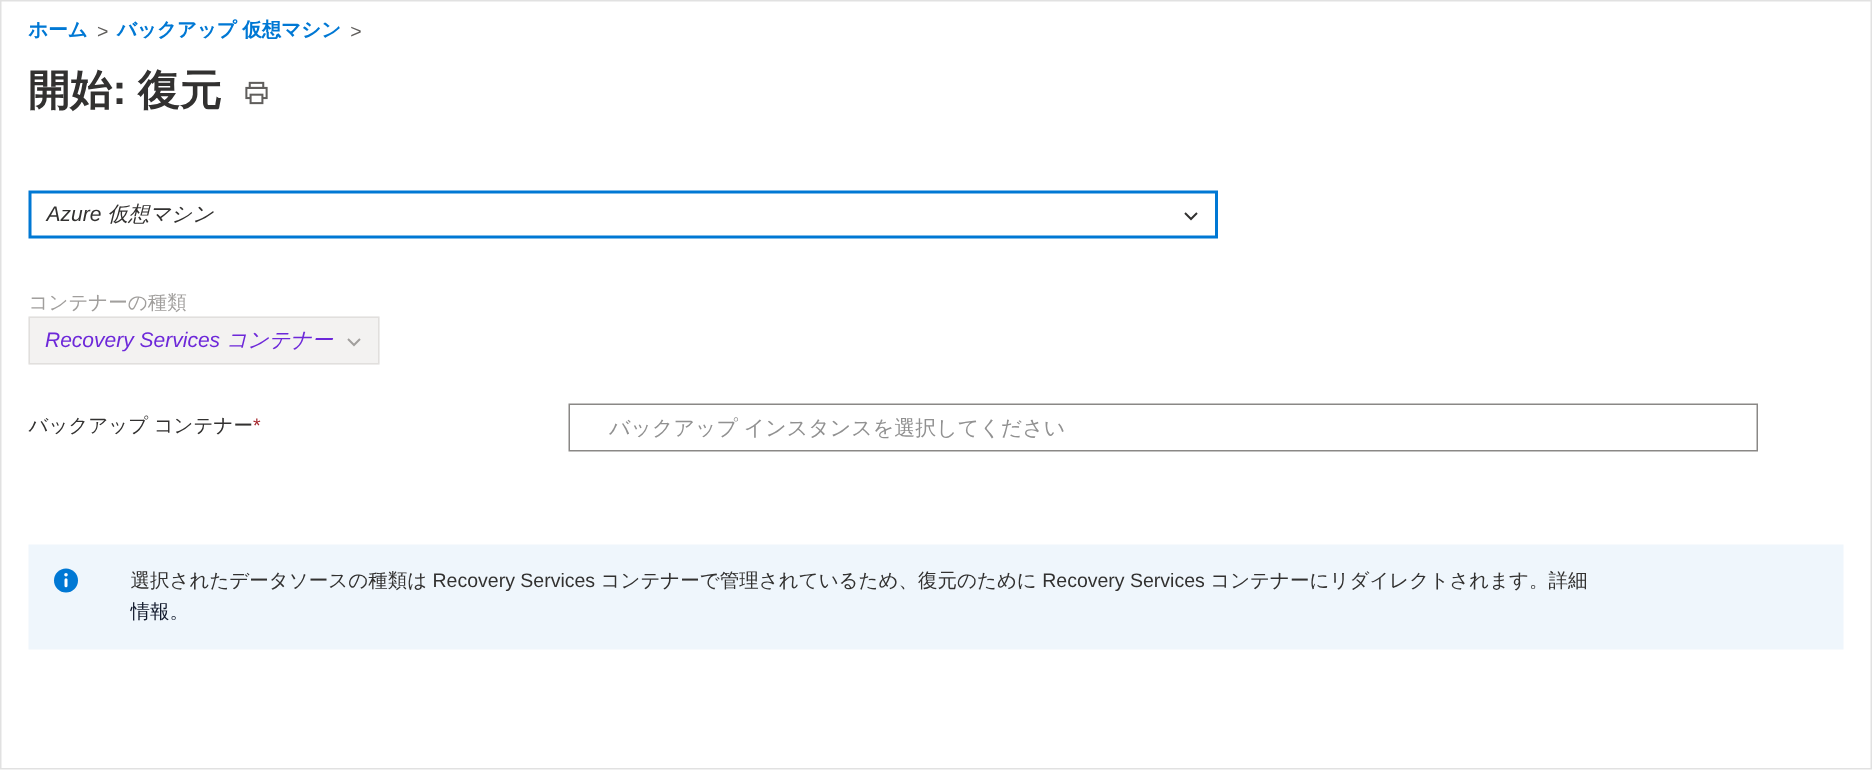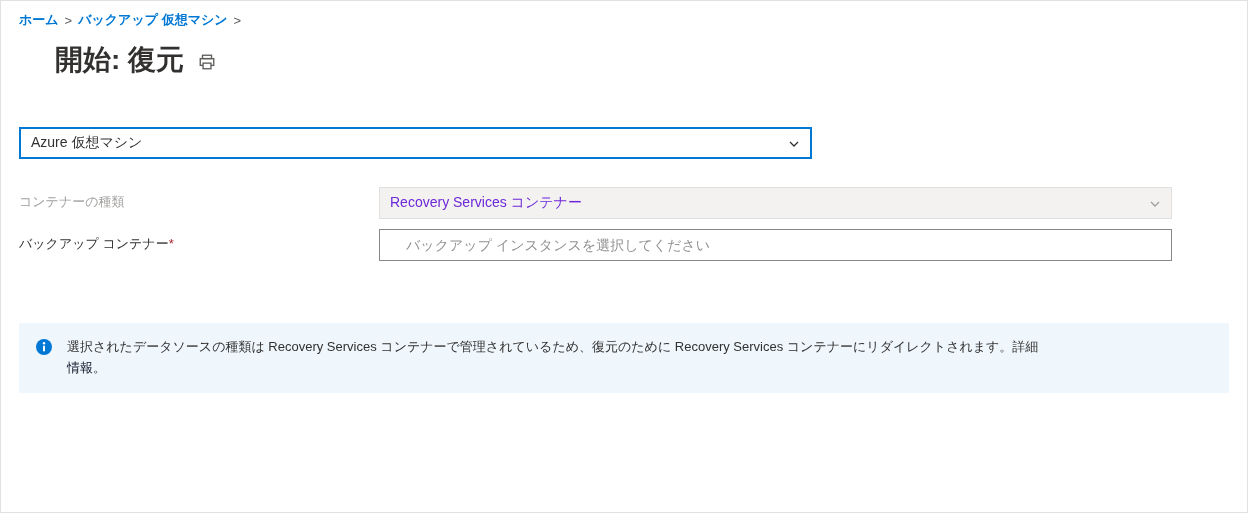--- a/index.html
+++ b/index.html
@@ -35,41 +35,41 @@
     }
     .breadcrumb-sep {
       color: #605e5c;
     }
     .page-title-row {
       display: flex;
       align-items: center;
       gap: 14px;
       margin-top: 12px;
       margin-bottom: 48px;
-      margin-left: 36px;
     }
     .page-title {
       font-size: 28px;
       font-weight: 600;
       color: #323130;
     }
     .print-icon {
       width: 18px;
       height: 18px;
       color: #605e5c;
       cursor: pointer;
       margin-top: 4px;
     }
     .form-row {
       display: flex;
       align-items: flex-start;
       margin-bottom: 28px;
     }
     .form-row.compact {
-      margin-bottom: 10px;
+      margin-bottom: 26px;
+      flex-direction: column;
     }
     .form-label {
       width: 360px;
       font-size: 13px;
       color: #323130;
       padding-top: 6px;
     }
     .form-label.disabled {
       color: #a19f9d;
     }
@@ -85,20 +85,21 @@
       height: 32px;
       border: 2px solid #0078d4;
       background: #fff;
       padding: 0 30px 0 10px;
       font-size: 14px;
       color: #323130;
       position: relative;
       display: flex;
       align-items: center;
       cursor: pointer;
+      font-style: italic;
     }
     .select.disabled {
       border: 1px solid #e1dfdd;
       background: #f3f2f1;
       color: #6d28d9;
       cursor: default;
     }
     .chevron {
       position: absolute;
       right: 10px;
@@ -145,20 +146,21 @@
       color: #323130;
     }
     .info-icon {
       width: 18px;
       height: 18px;
       flex-shrink: 0;
       margin-top: 1px;
     }
     .info-text {
       line-height: 1.6;
+      margin-left: 20px;
     }
     .info-text a {
       color: #0f172a;
       text-decoration: none;
     }
   </style>
 </head>
 <body>
 
 <div class="page">

